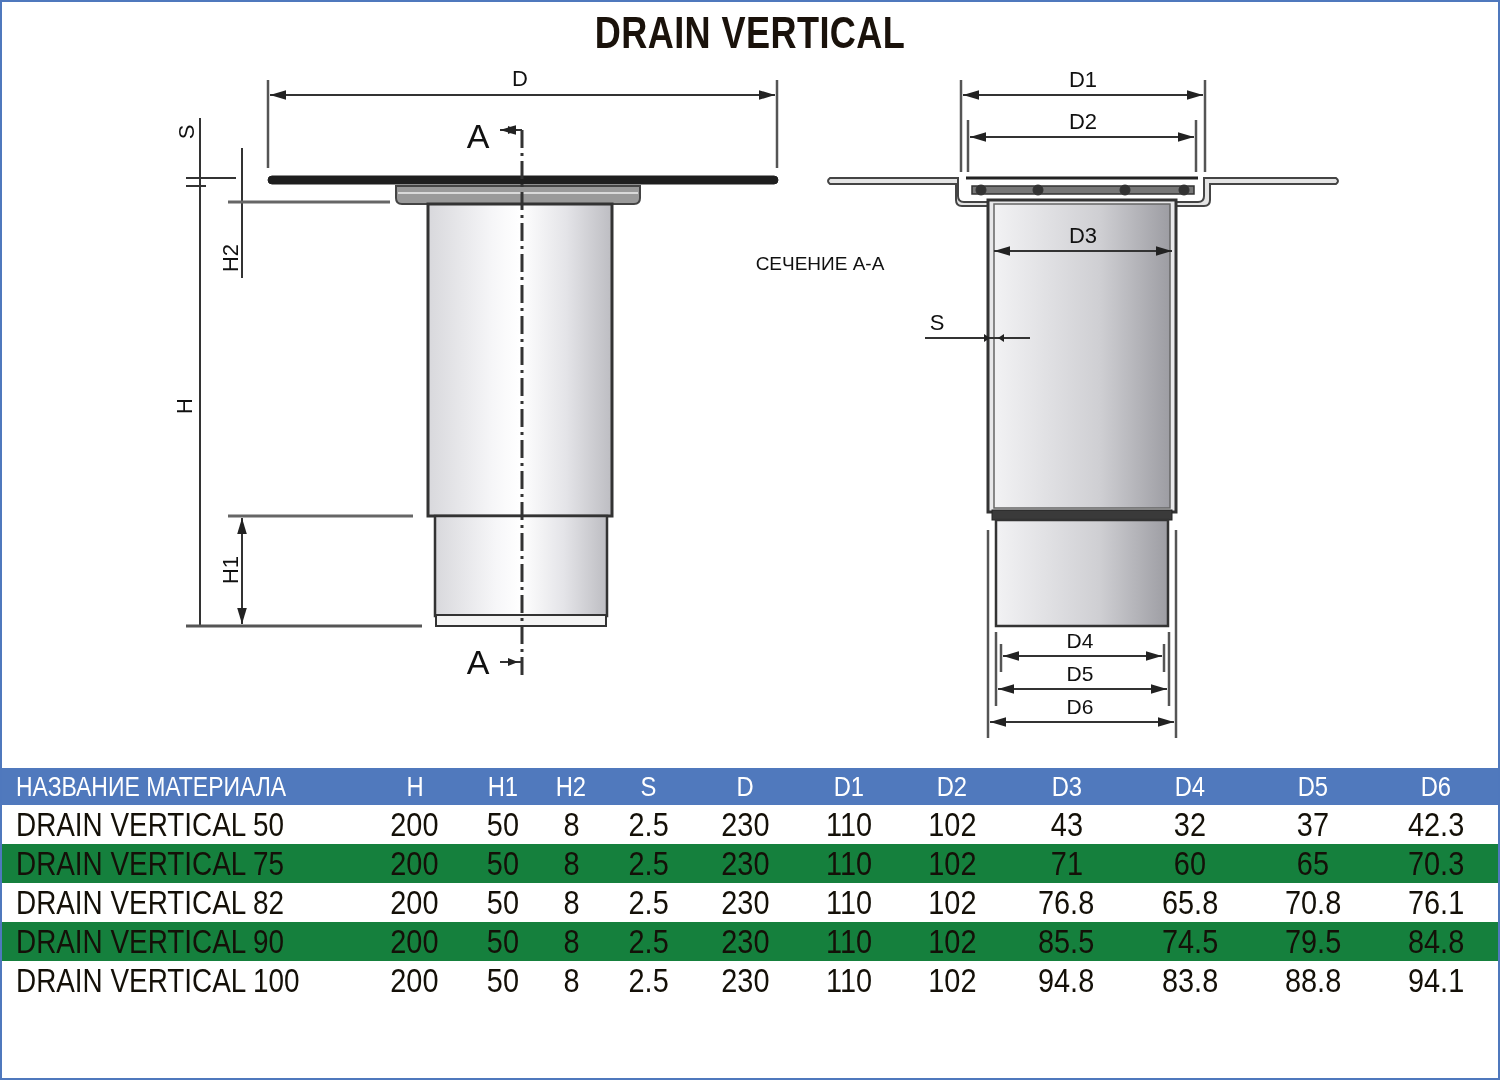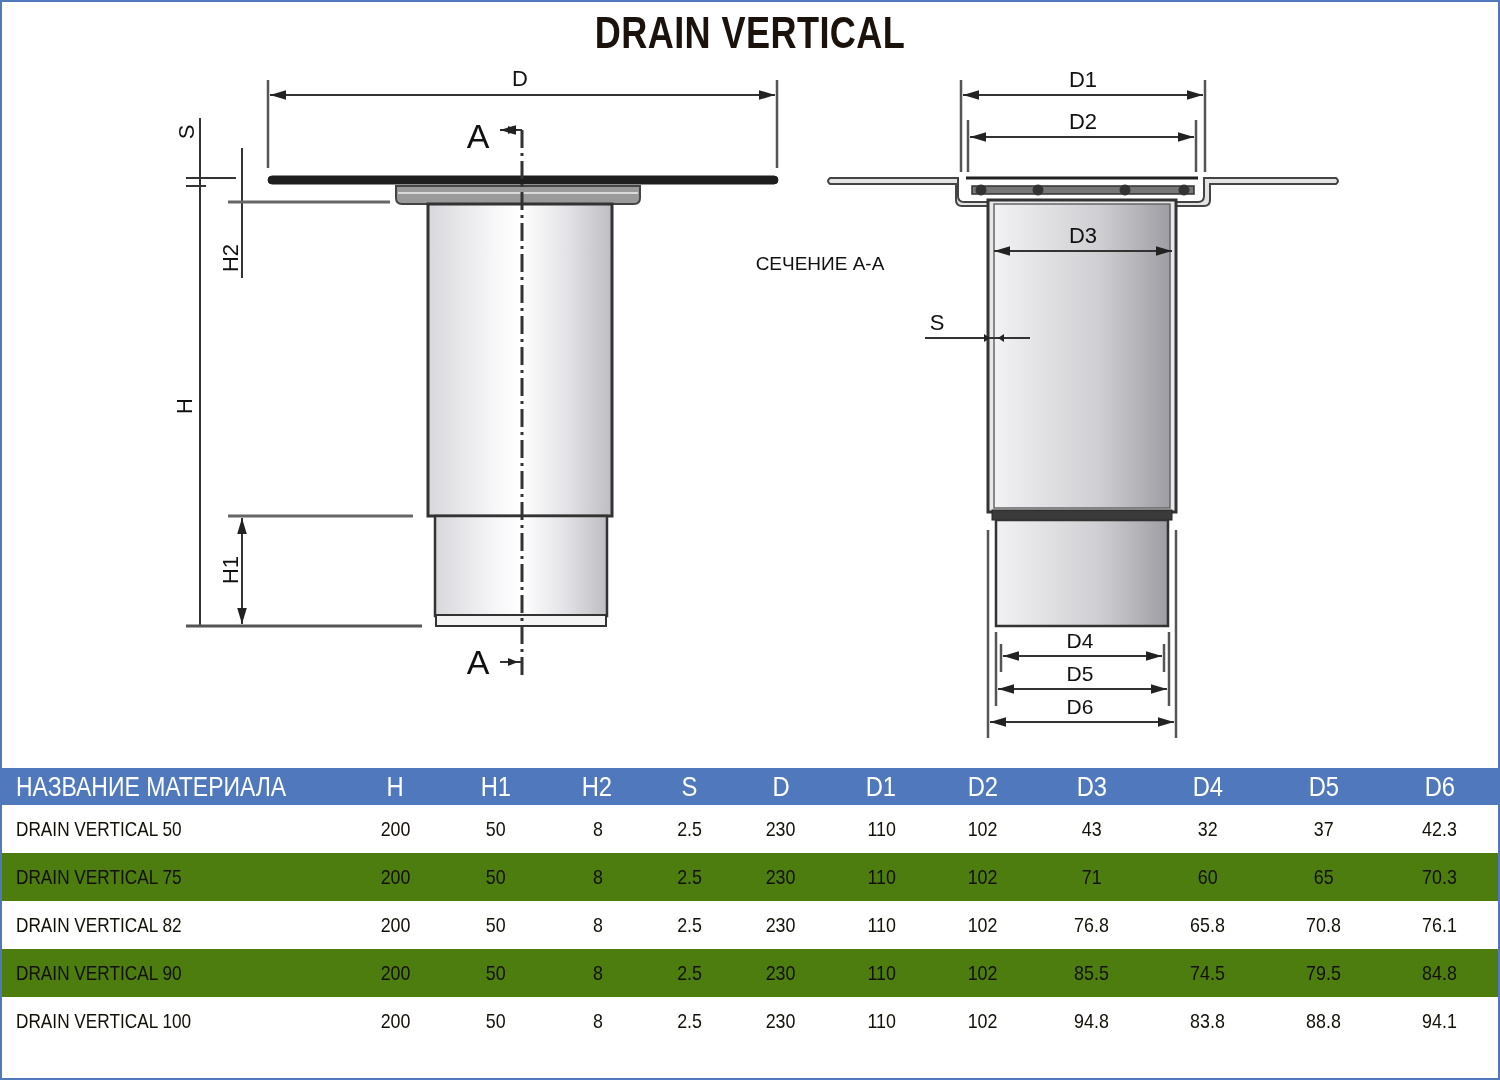--- a/index.html
+++ b/index.html
@@ -3,22 +3,22 @@
 <meta charset="utf-8">
 <style>
   html, body { margin:0; padding:0; background:#fff; }
   body { width:1500px; height:1080px; position:relative; overflow:hidden; font-family:"Liberation Sans", sans-serif; }
   .frame { position:absolute; left:0; top:0; width:1496px; height:1076px; border:2px solid #4f78bd; }
   .title { position:absolute; left:0; top:8px; width:1500px; text-align:center; font-family:"Liberation Sans", sans-serif; font-weight:bold; font-size:44px; color:#1a120b; transform:scaleX(0.82); letter-spacing:0.5px; }
   svg.drawing { position:absolute; left:0; top:0; }
   .dimtext { font-family:"Liberation Sans", sans-serif; fill:#111; }
   table.spec { position:absolute; left:2px; top:768px; width:1496px; border-collapse:collapse; }
   table.spec th { background:#5079bd; color:#fff; font-weight:normal; height:37px; font-size:27px; }
-  table.spec td { height:48px; font-size:21px; color:#141008; }
-  table.spec tr.alt td { background:#4d7c0f; }
+  table.spec td { height:38px; font-size:34px; color:#141008; }
+  table.spec tr.alt td { background:#15803d; }
   table.spec th, table.spec td { text-align:center; padding:0; font-family:"Liberation Sans", sans-serif; }
   table.spec .namecol { text-align:left; padding-left:14px; width:320px; }
   .cond { display:inline-block; transform:scaleX(0.82); transform-origin:left center; white-space:nowrap; }
   .condc { display:inline-block; transform:scaleX(0.85); white-space:nowrap; }
   th .condc, th .cond { font-size:28px; }
 </style>
 </head>
 <body>
 
 <div class="frame"></div>

